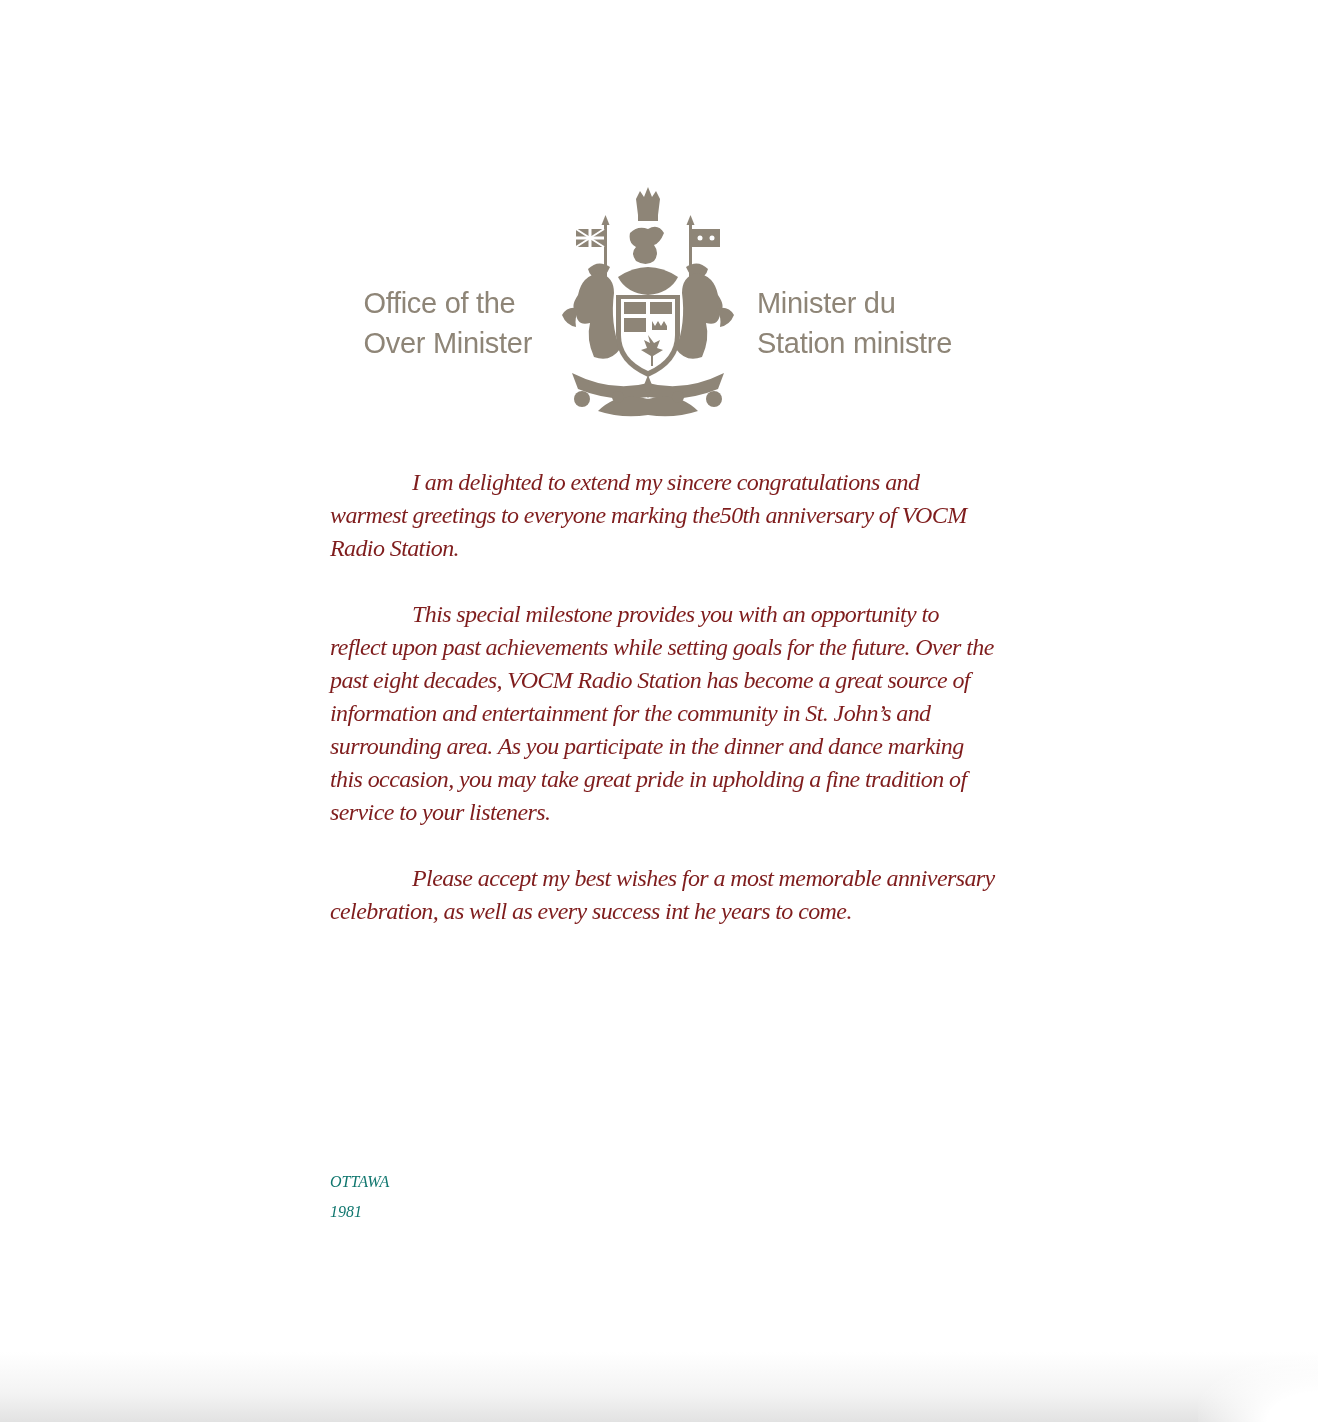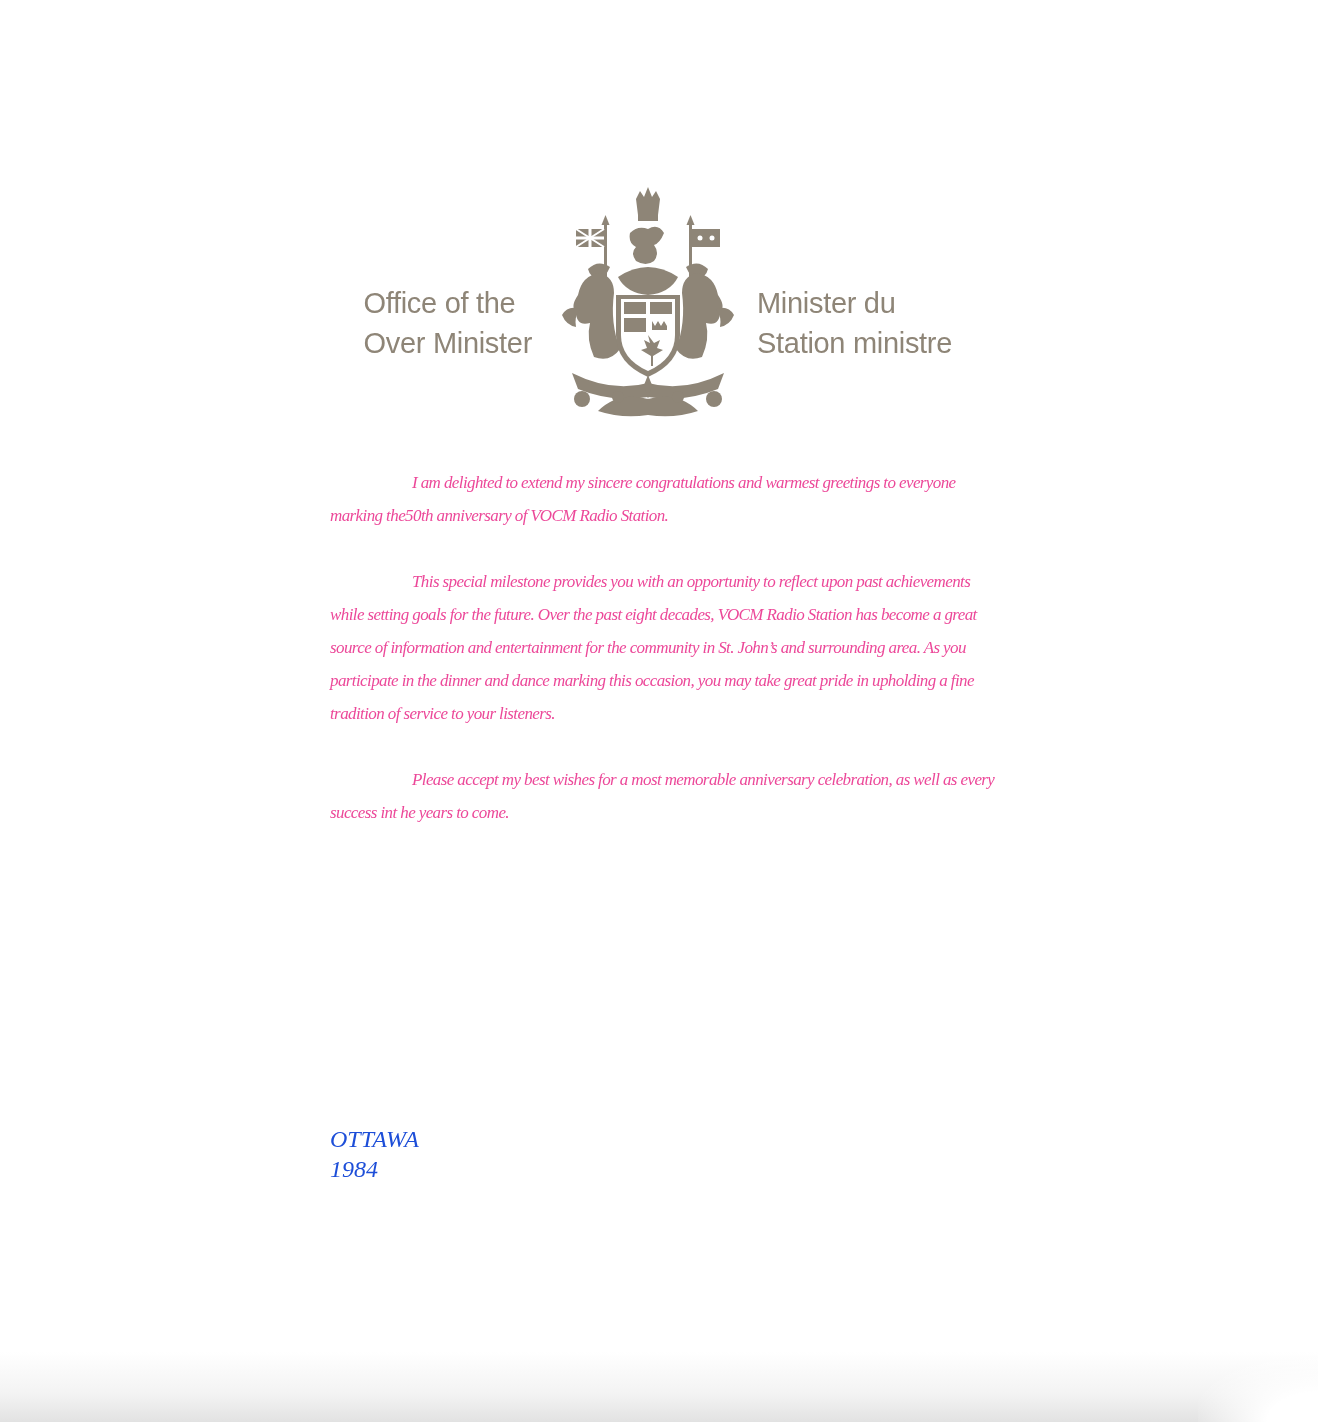--- a/index.html
+++ b/index.html
@@ -21,27 +21,27 @@
   .lh-text {
     position: absolute; font-family: "Liberation Sans", sans-serif;
     font-size: 29px; line-height: 40px; color: #8e8577; letter-spacing: -0.3px;
   }
   .lh-left { right: 468px; top: 98px; text-align: left; }
   .lh-right { left: 437px; top: 98px; text-align: left; }
   .crest { position: absolute; left: 238px; top: 0; width: 180px; height: 236px; }
   .letter-body {
     position: absolute; left: 330px; top: 466px; width: 670px;
     font-family: "Liberation Serif", serif; font-style: italic;
-    font-size: 17px; line-height: 33px; color: #ec4899; letter-spacing: -0.6px;
+    font-size: 24px; line-height: 33px; color: #7f1d1d; letter-spacing: -0.6px;
   }
   .letter-body p { margin: 0 0 33px 0; text-indent: 82px; }
   .signoff {
-    position: absolute; left: 330px; top: 1124px;
+    position: absolute; left: 330px; top: 1167px;
     font-family: "Liberation Serif", serif; font-style: italic;
-    font-size: 24px; line-height: 30px; color: #1d4ed8;
+    font-size: 16px; line-height: 30px; color: #0f766e;
   }
 </style>
 </head>
 <body>
 
 <div class="letterhead">
   <div class="lh-text lh-left">
     <div>Office of the</div>
     <div>Over Minister</div>
   </div>
@@ -101,17 +101,17 @@
 </div>
 
 <div class="letter-body">
   <p>I am delighted to extend my sincere congratulations and warmest greetings to everyone marking the50th anniversary of VOCM Radio Station.</p>
   <p>This special milestone provides you with an opportunity to reflect upon past achievements while setting goals for the future. Over the past eight decades, VOCM Radio Station has become a great source of information and entertainment for the community in St. John’s and surrounding area. As you participate in the dinner and dance marking this occasion, you may take great pride in upholding a fine tradition of service to your listeners.</p>
   <p>Please accept my best wishes for a most memorable anniversary celebration, as well as every success int he years to come.</p>
 </div>
 
 <div class="signoff">
   <div>OTTAWA</div>
-  <div>1984</div>
+  <div>1981</div>
 </div>
 
 <div class="page-shadow"></div>
 <div class="page-shadow-fade"></div>
 
 </body></html>

